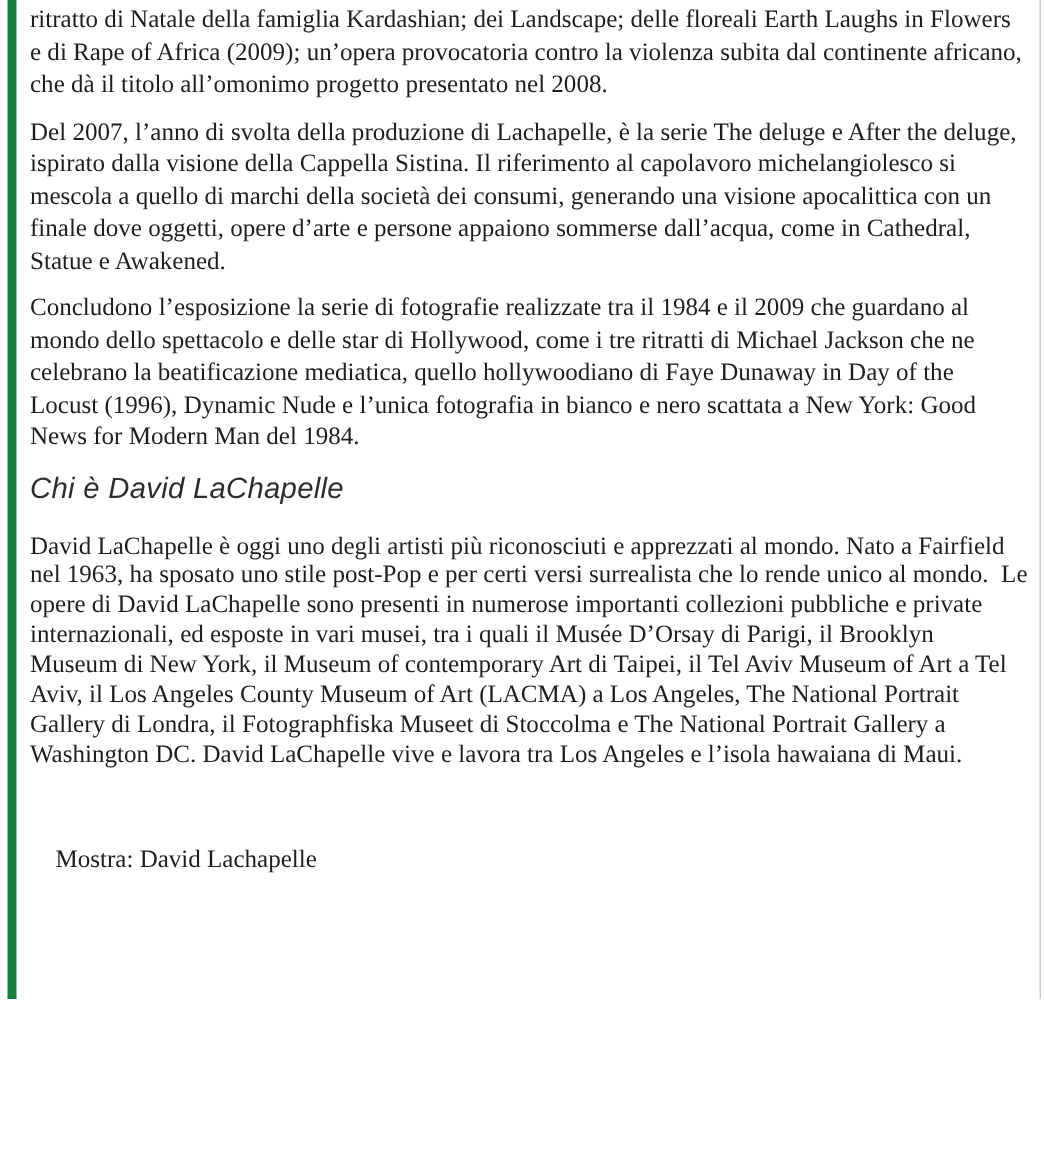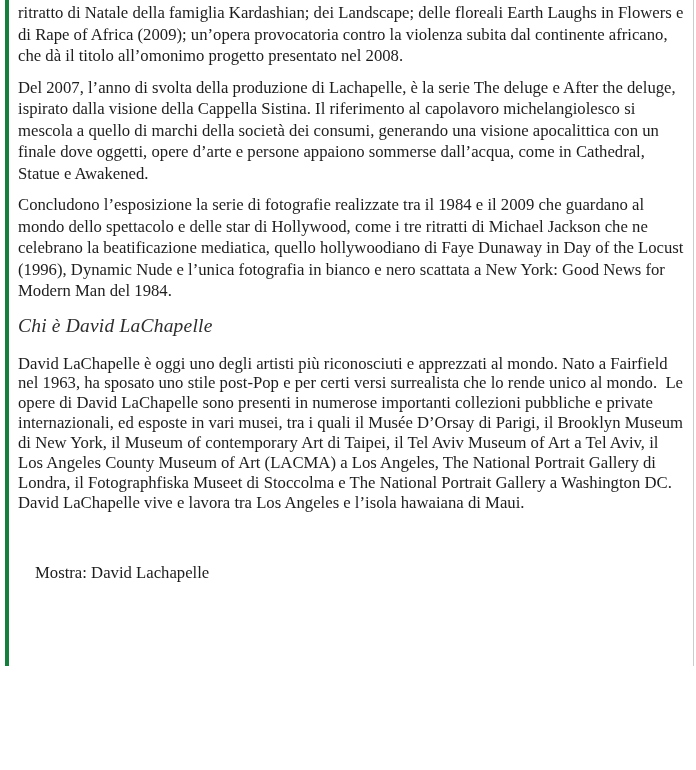--- a/index.html
+++ b/index.html
@@ -6,37 +6,37 @@
   html, body { background: #ffffff; }
   body {
     width: 696px;
     height: 770px;
     overflow: hidden;
   }
   .page {
     margin-left: 5px;
     margin-right: 2px;
     height: 666px;
-    border-left: 4px solid #15803d;
+    border-left: 6px solid #15803d;
     border-right: 1px solid #cccccc;
     padding: 2px 8px 0 9px;
     font-family: "Liberation Serif", "DejaVu Serif", serif;
     font-size: 16.7px;
     line-height: 21.5px;
     color: #1d1d1d;
     overflow: hidden;
   }
   .body-p {
     margin: 0 0 10px 0;
     white-space: pre-wrap;
   }
   .body-p strong { font-weight: 400; }
   .bio-p { line-height: 19.9px; }
   .subhead {
-    font-family: Liberation Serif, serif;
+    font-family: Liberation Sans, sans-serif;
     font-style: italic;
     font-weight: 400;
     font-size: 19.5px;
     line-height: 22px;
     letter-spacing: 0.2px;
     color: #2d2d2d;
     margin: 13px 0 17px 0;
   }
   .info-p {
     margin: 0;

